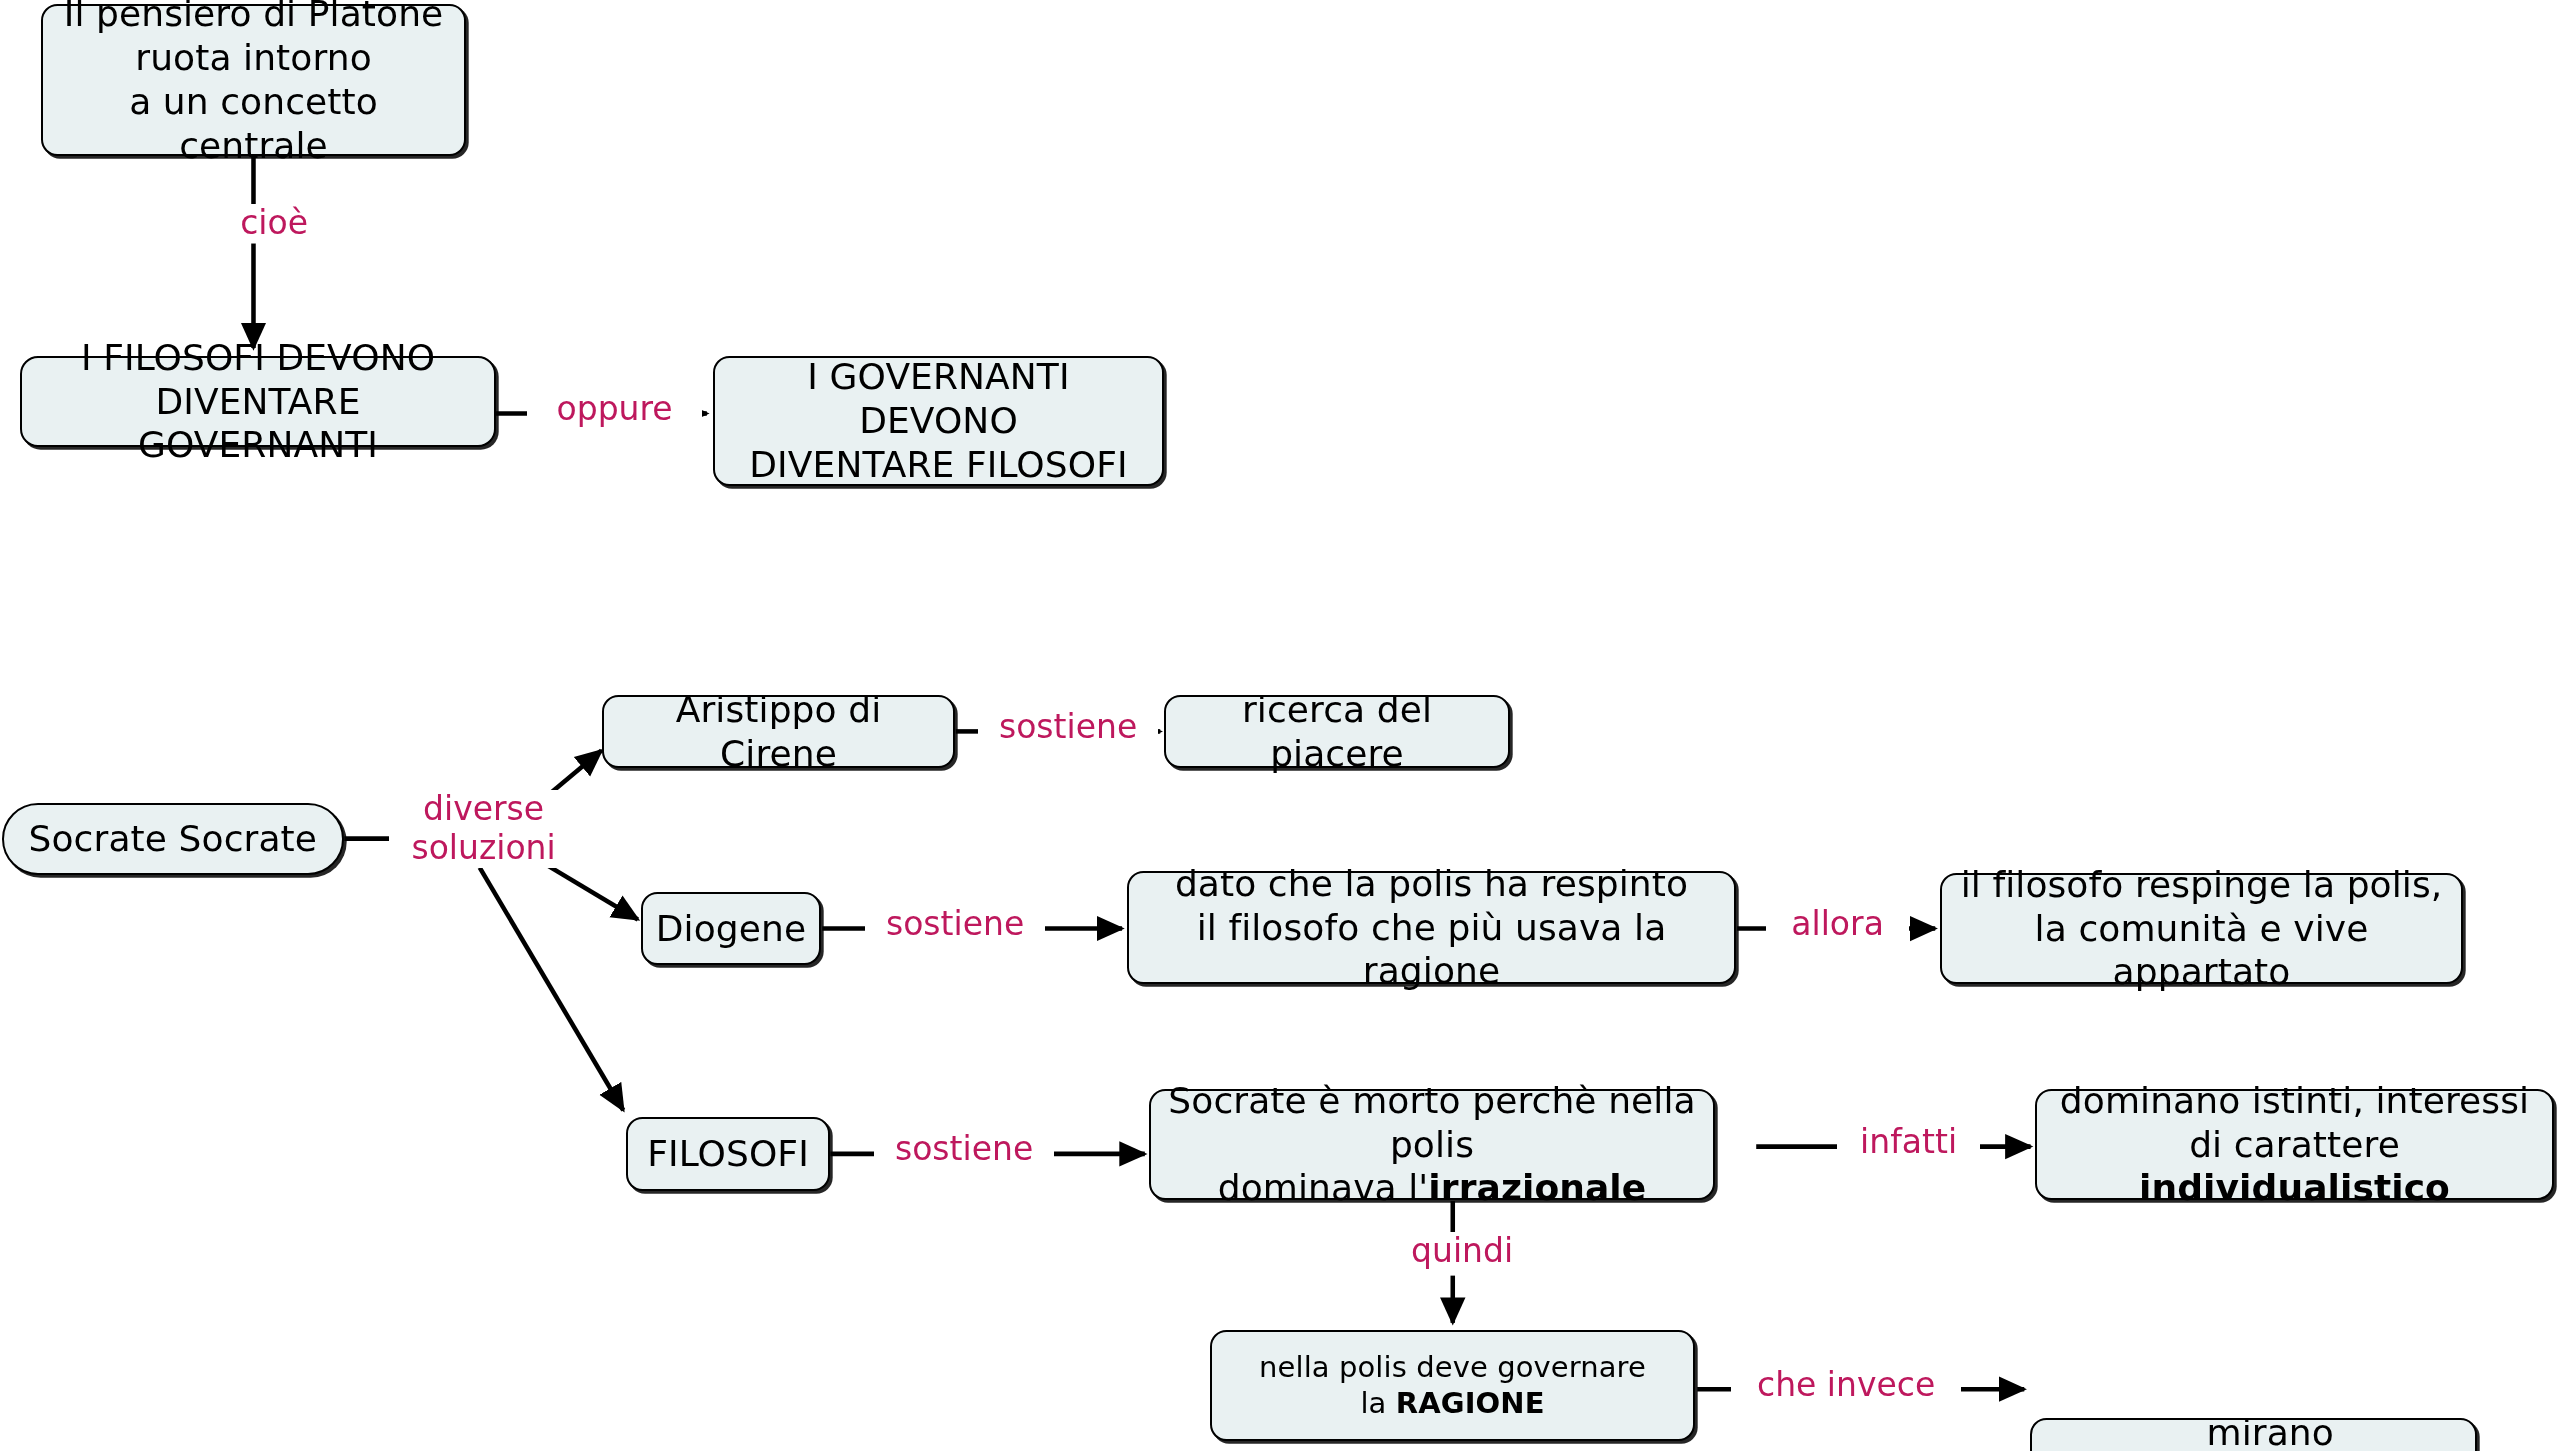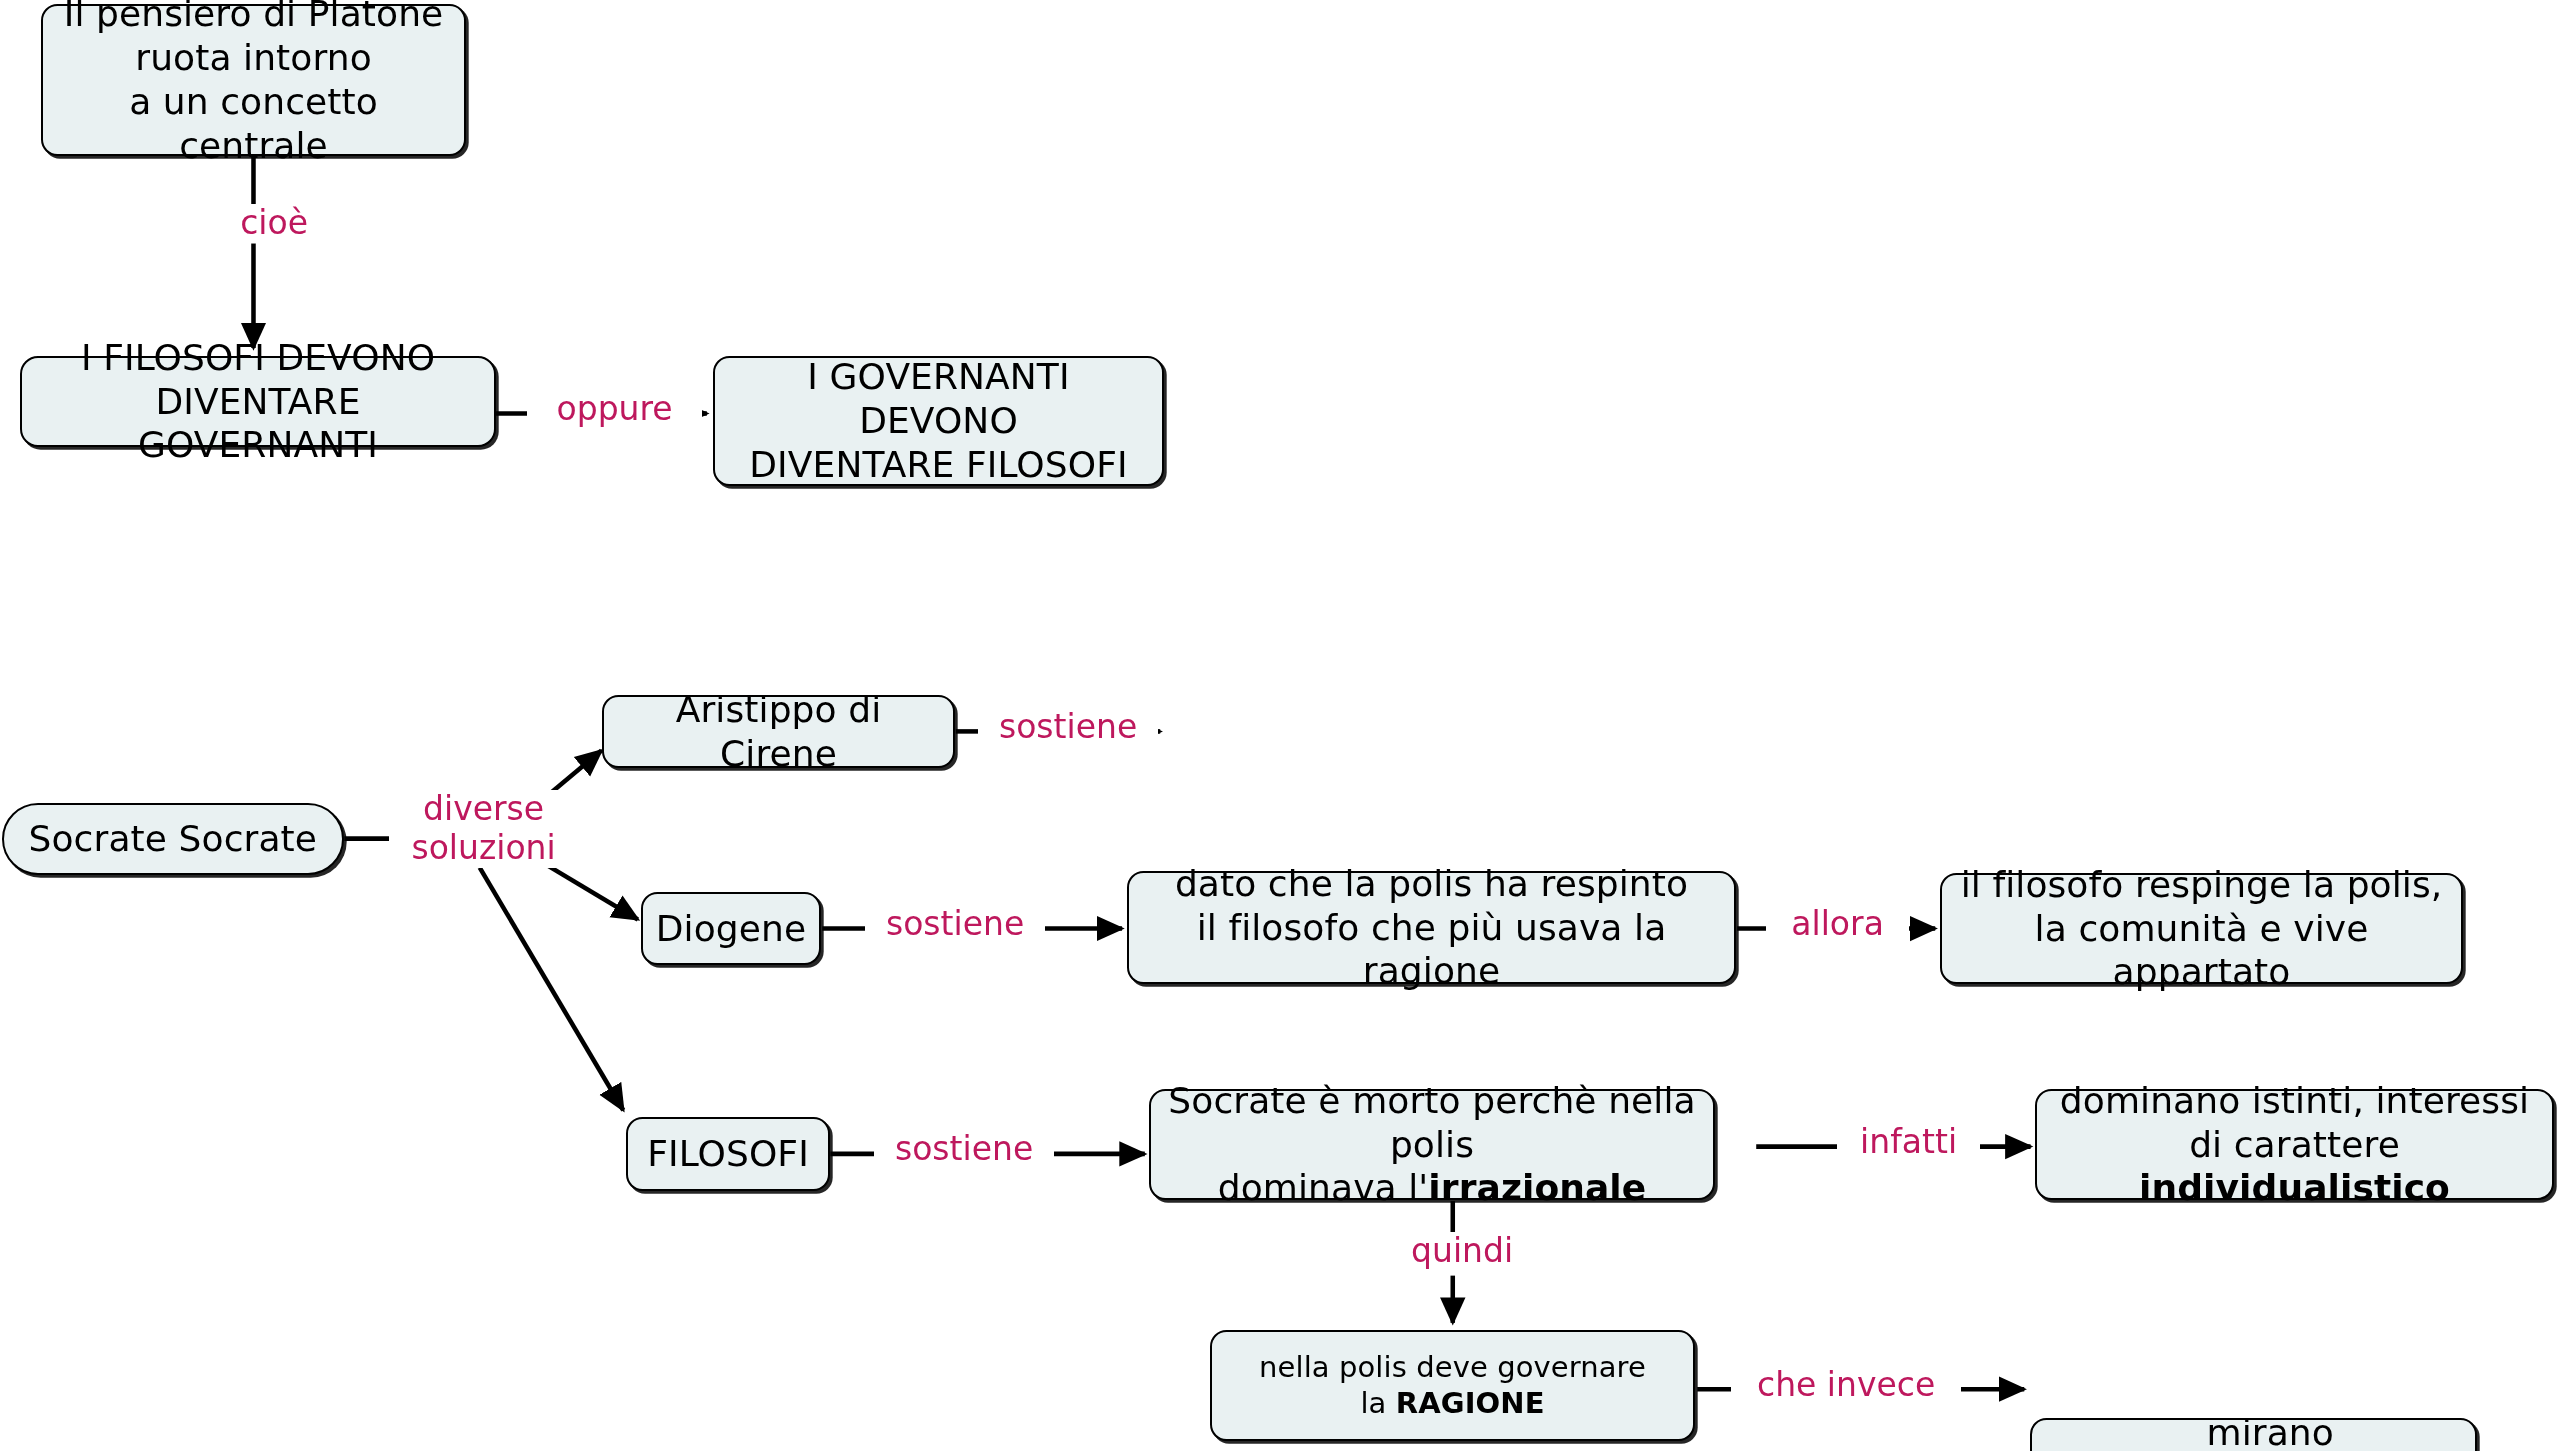--- a/index.html
+++ b/index.html
@@ -117,20 +117,23 @@
   </div>
 
   <div class="node" style="left:1.8px; top:803px; width:342px; height:72px; font-size:36px; border-radius:38px;">
     <span class="txt">Socrate Socrate</span>
   </div>
 
   <div class="node" style="left:602px; top:695px; width:353px; height:73px; font-size:36px;">
     <span class="txt">Aristippo di Cirene</span>
   </div>
 
+  <div class="node" style="left:1164px; top:695px; width:346px; height:73px; font-size:36px;">
+    <span class="txt">ricerca del piacere</span>
+  </div>
 
   <div class="node" style="left:641px; top:892px; width:180px; height:73px; font-size:36px;">
     <span class="txt">Diogene</span>
   </div>
 
   <div class="node" style="left:1127px; top:871px; width:609px; height:113px; font-size:36px;">
     <span class="txt">dato che la polis ha respinto<br>il filosofo che più usava la ragione</span>
   </div>
 
   <div class="node" style="left:1940px; top:873px; width:523px; height:111px; font-size:36px;">

